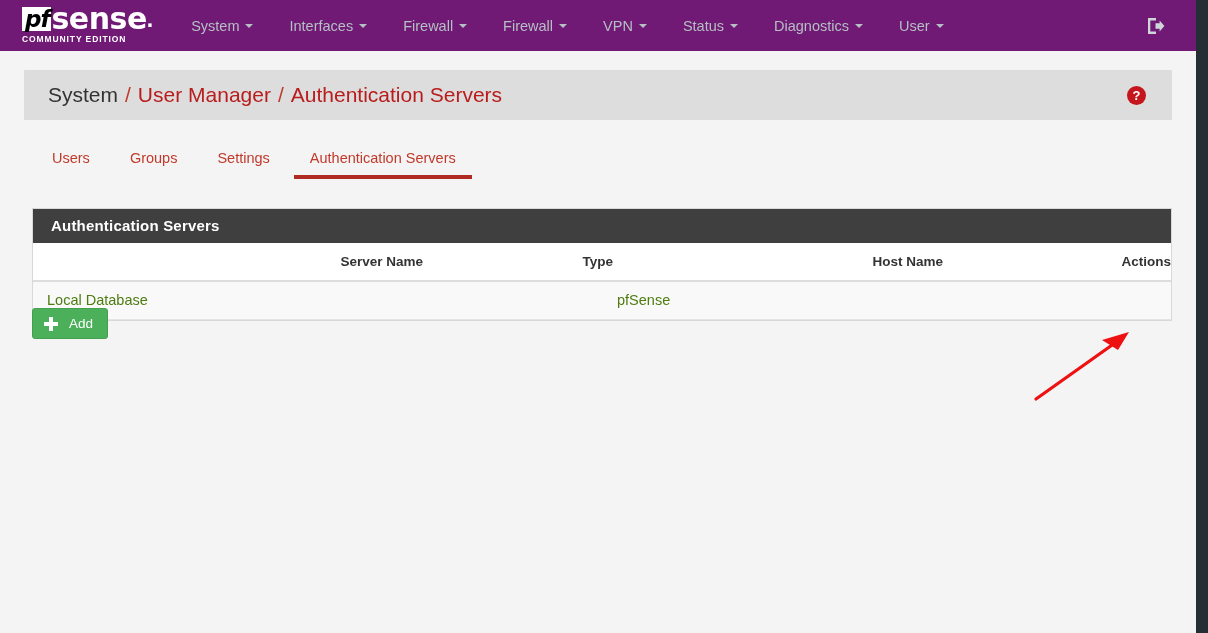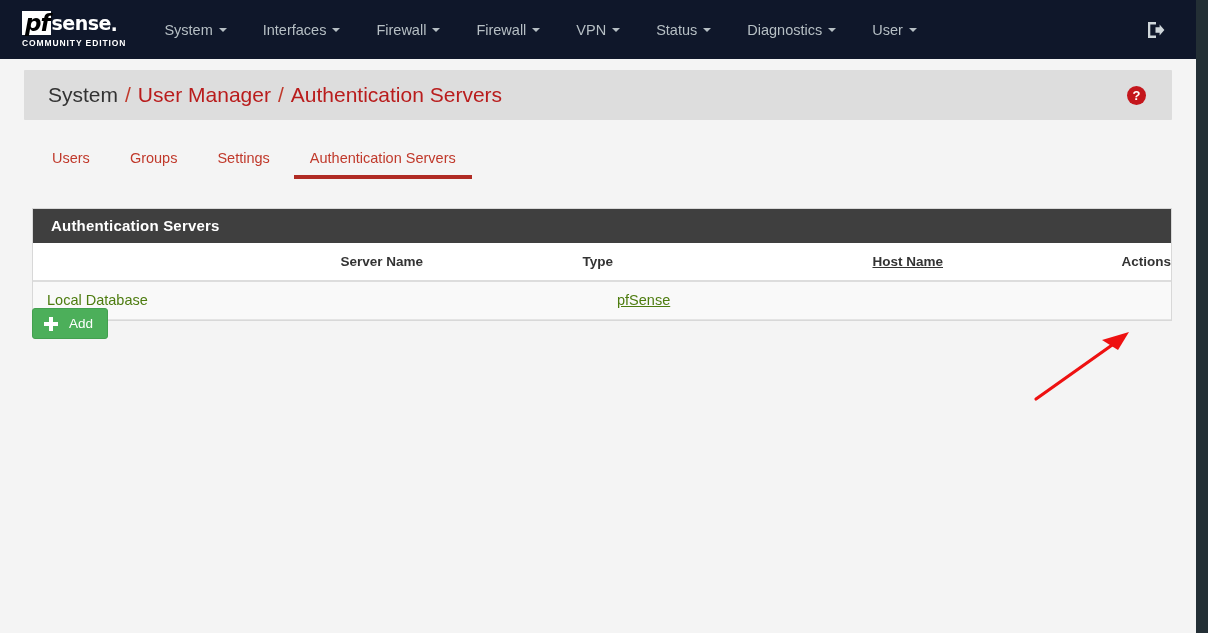--- a/index.html
+++ b/index.html
@@ -12,37 +12,37 @@
   #page { position: relative; width: 1208px; height: 633px; background: #f4f4f4; }
 
   
   .right-edge {
     position: absolute; top: 0; right: 0; width: 12px; height: 633px;
     background: #232f35;
   }
 
   
   .navbar {
-    position: absolute; top: 0; left: 0; width: 1196px; height: 59px;
-    background: #0f172a;
+    position: absolute; top: 0; left: 0; width: 1196px; height: 51px;
+    background: #701a75;
     display: flex; align-items: center;
   }
   .brand {
     margin-left: 22px; margin-right: 20px;
     display: flex; flex-direction: column; align-items: flex-start;
     line-height: 1; user-select: none;
   }
   .brand-top { display: flex; align-items: center; }
   .brand-pf {
     background: #fff; color: #000; font-weight: bold; font-style: italic;
     font-size: 23px; line-height: 22px; padding: 1px 2px 1px 3px;
     letter-spacing: -1px; font-family: "DejaVu Sans", sans-serif;
   }
   .brand-sense {
-    color: #fff; font-weight: bold; font-size: 19px; line-height: 22px;
+    color: #fff; font-weight: bold; font-size: 30px; line-height: 22px;
     letter-spacing: -0.5px; font-family: "DejaVu Sans", sans-serif;
   }
   .brand-dot { color:#fff; font-weight:bold; font-size:23px; line-height:22px; }
   .brand-sub {
     color: #fff; font-size: 8.5px; font-weight: bold; letter-spacing: 0.9px;
     margin-top: 4px; font-family: "Liberation Sans", sans-serif;
   }
   .nav-items { display: flex; align-items: center; height: 51px; }
   .nav-item {
     color: #b6bfc4; font-size: 14.5px; padding: 0 18px; height: 51px;
@@ -98,21 +98,21 @@
   table.servers th {
     text-align: right; font-size: 13.5px; font-weight: bold; color: #333;
     padding: 11px 0 11px 0; border-bottom: 2px solid #ddd; background: #fff;
   }
   table.servers td {
     font-size: 14.5px; color: #4d7c0f; padding: 10px 0 11px 0;
     background: #f9f9f9; border-bottom: 1px solid #e4e4e4;
   }
   .col-name  { width: 390px; padding-left: 10px !important; }
   .col-type  { width: 190px; }
-  .col-host  { width: 330px; text-decoration: underline; }
+  .col-host  { width: 330px; }
   .col-act   { width: auto; }
   td.col-name { padding-left: 14px !important; }
   td.col-host { padding-left: 4px !important; }
 
   
   .actions-row {
     position: absolute; left: 32px; top: 308px; width: 1140px;
     display: flex; justify-content: flex-start;
   }
   .btn-add {

